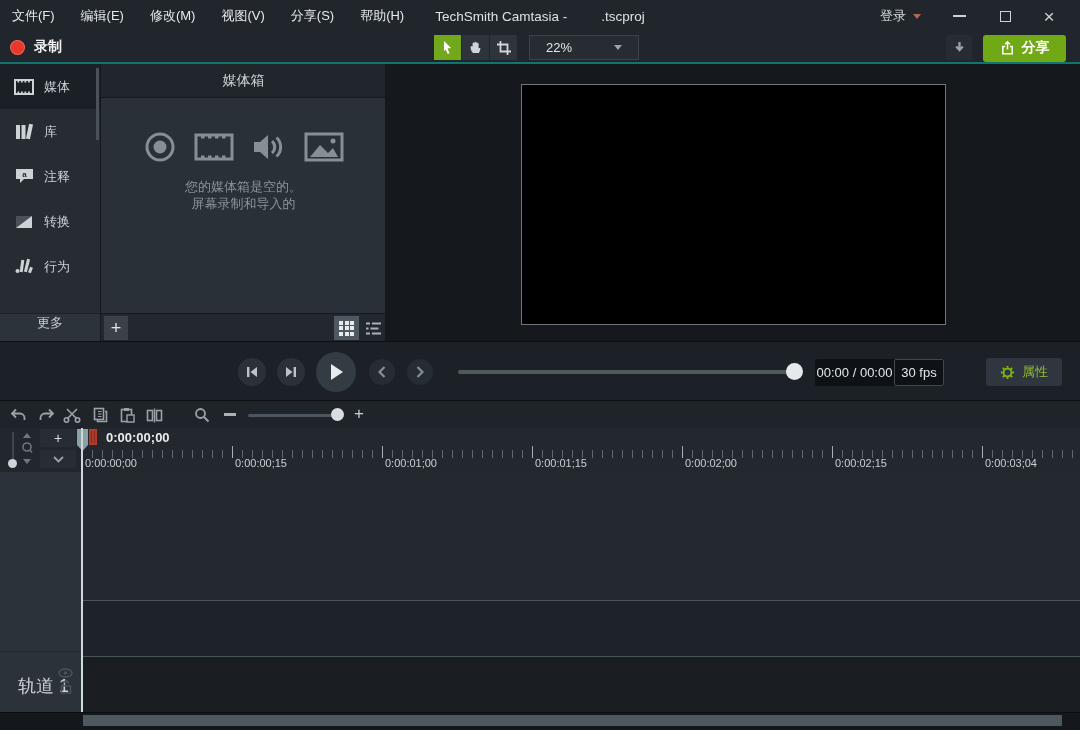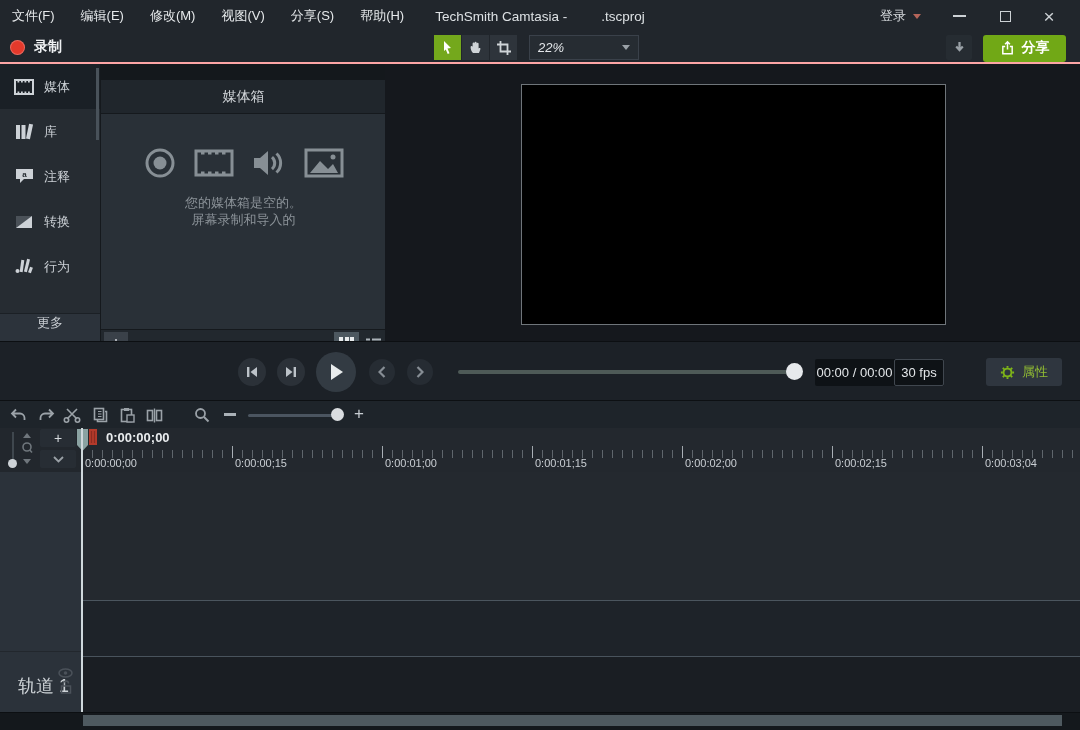--- a/index.html
+++ b/index.html
@@ -19,46 +19,46 @@
   .login { position:absolute; left:880px; top:0; height:32px; display:flex; align-items:center; gap:7px;
     font-size:13px; color:#d8dcdf; }
   .caret-down { width:0; height:0; border-left:4.5px solid transparent; border-right:4.5px solid transparent;
     border-top:5px solid #b5655a; }
   .winbtn { position:absolute; top:0; width:30px; height:32px; display:flex; align-items:center; justify-content:center; }
   .min-bar { width:13px; height:2px; background:#ccd1d5; }
   .max-box { width:11px; height:11px; border:1.5px solid #ccd1d5; }
   .close-x { font-size:19px; color:#ccd1d5; line-height:1; }
 
   
-  .toolbar { left:0; top:32px; width:1080px; height:32px; background:#21262c; border-bottom:2px solid #fca5a5; }
+  .toolbar { left:0; top:32px; width:1080px; height:32px; background:#21262c; border-bottom:2px solid #0f766e; }
   .record-group { position:absolute; left:10px; top:0; height:30px; display:flex; align-items:center; gap:9px; }
   .record-dot { width:15px; height:15px; border-radius:50%; background:#e4392b; box-shadow:0 0 0 1px rgba(255,255,255,.25) inset; }
   .record-label { font-size:14px; font-weight:bold; color:#eef0f2; }
   .tools { position:absolute; left:434px; top:3px; display:flex; gap:1px; }
   .toolbtn { width:27px; height:25px; background:#2e343b; display:flex; align-items:center; justify-content:center; color:#cfd4d8; }
   .toolbtn.selected { background:#74a81c; color:#fff; }
   .zoom-dd { position:absolute; left:529px; top:3px; width:110px; height:25px; background:#262c32;
-    border:1px solid #3a414a; display:flex; align-items:center; font-size:13px; color:#e3e6e9; padding:0 8px;font-style:italic; }
+    border:1px solid #3a414a; display:flex; align-items:center; font-size:13px; color:#e3e6e9; padding:0 16px; }
   .zoom-dd .caret-down { margin-left:auto; border-top-color:#9aa1a7; }
   .dl-btn { position:absolute; left:946px; top:3px; width:26px; height:25px; background:#262c32; border-radius:2px;
     display:flex; align-items:center; justify-content:center; color:#9aa1a7; }
   .share-btn { position:absolute; left:983px; top:2.5px; width:83px; height:27px; background:#71a816; border-radius:3px;
     display:flex; align-items:center; justify-content:center; gap:7px; color:#fff; font-size:14px; font-weight:bold; }
 
   
   .sidebar { left:0; top:64px; width:100px; height:249px; background:#262c32; }
   .side-item { position:relative; height:45px; display:flex; align-items:center; color:#ccd1d6; font-size:13px; }
   .side-item .icn { width:22px; height:20px; margin-left:13px; margin-right:9px; display:flex; align-items:center; justify-content:center; color:#cdd2d7; }
   .side-item.selected { background:#1a2026; }
   .side-scroll { position:absolute; left:96px; top:4px; width:3px; height:72px; background:#49525a; }
   .more-row { left:0; top:313px; width:100px; height:28px; background:#2c333b; border-top:1px solid #1b2025;
     display:flex; justify-content:center; font-size:13px; color:#c9ced3; }
 
   
-  .media-panel { left:100px; top:64px; width:285px; height:277px; background:#293037; border-left:1px solid #15191d;margin-top:16px; }
+  .media-panel { left:100px; top:64px; width:285px; height:277px; background:#293037; border-left:1px solid #15191d; }
   .media-header { position:absolute; left:0; top:0; width:285px; height:34px; background:#20262c;
     border-bottom:1px solid #15191d; display:flex; align-items:center; justify-content:center;
     font-size:14px; color:#d3d7db; }
   .bin-icons { position:absolute; left:0; top:66px; width:285px; display:flex; justify-content:center; gap:17px; color:#878f95; }
   .bin-empty { position:absolute; left:0; top:114px; width:285px; text-align:center; font-size:13px; line-height:17px; color:#8b9298; }
   .import-btn { position:absolute; left:46px; top:187px; width:195px; height:36px; background:#78a11f; border-radius:3px;
     display:flex; align-items:center; justify-content:center; font-size:14px; color:#fff; }
   .media-bottom { position:absolute; left:0; top:249px; width:285px; height:28px; background:#22282e; border-top:1px solid #15191d; }
   .add-media-btn { position:absolute; left:3px; top:2px; width:24px; height:24px; background:#3a4149; display:flex;
     align-items:center; justify-content:center; font-size:18px; color:#dfe3e6; }

